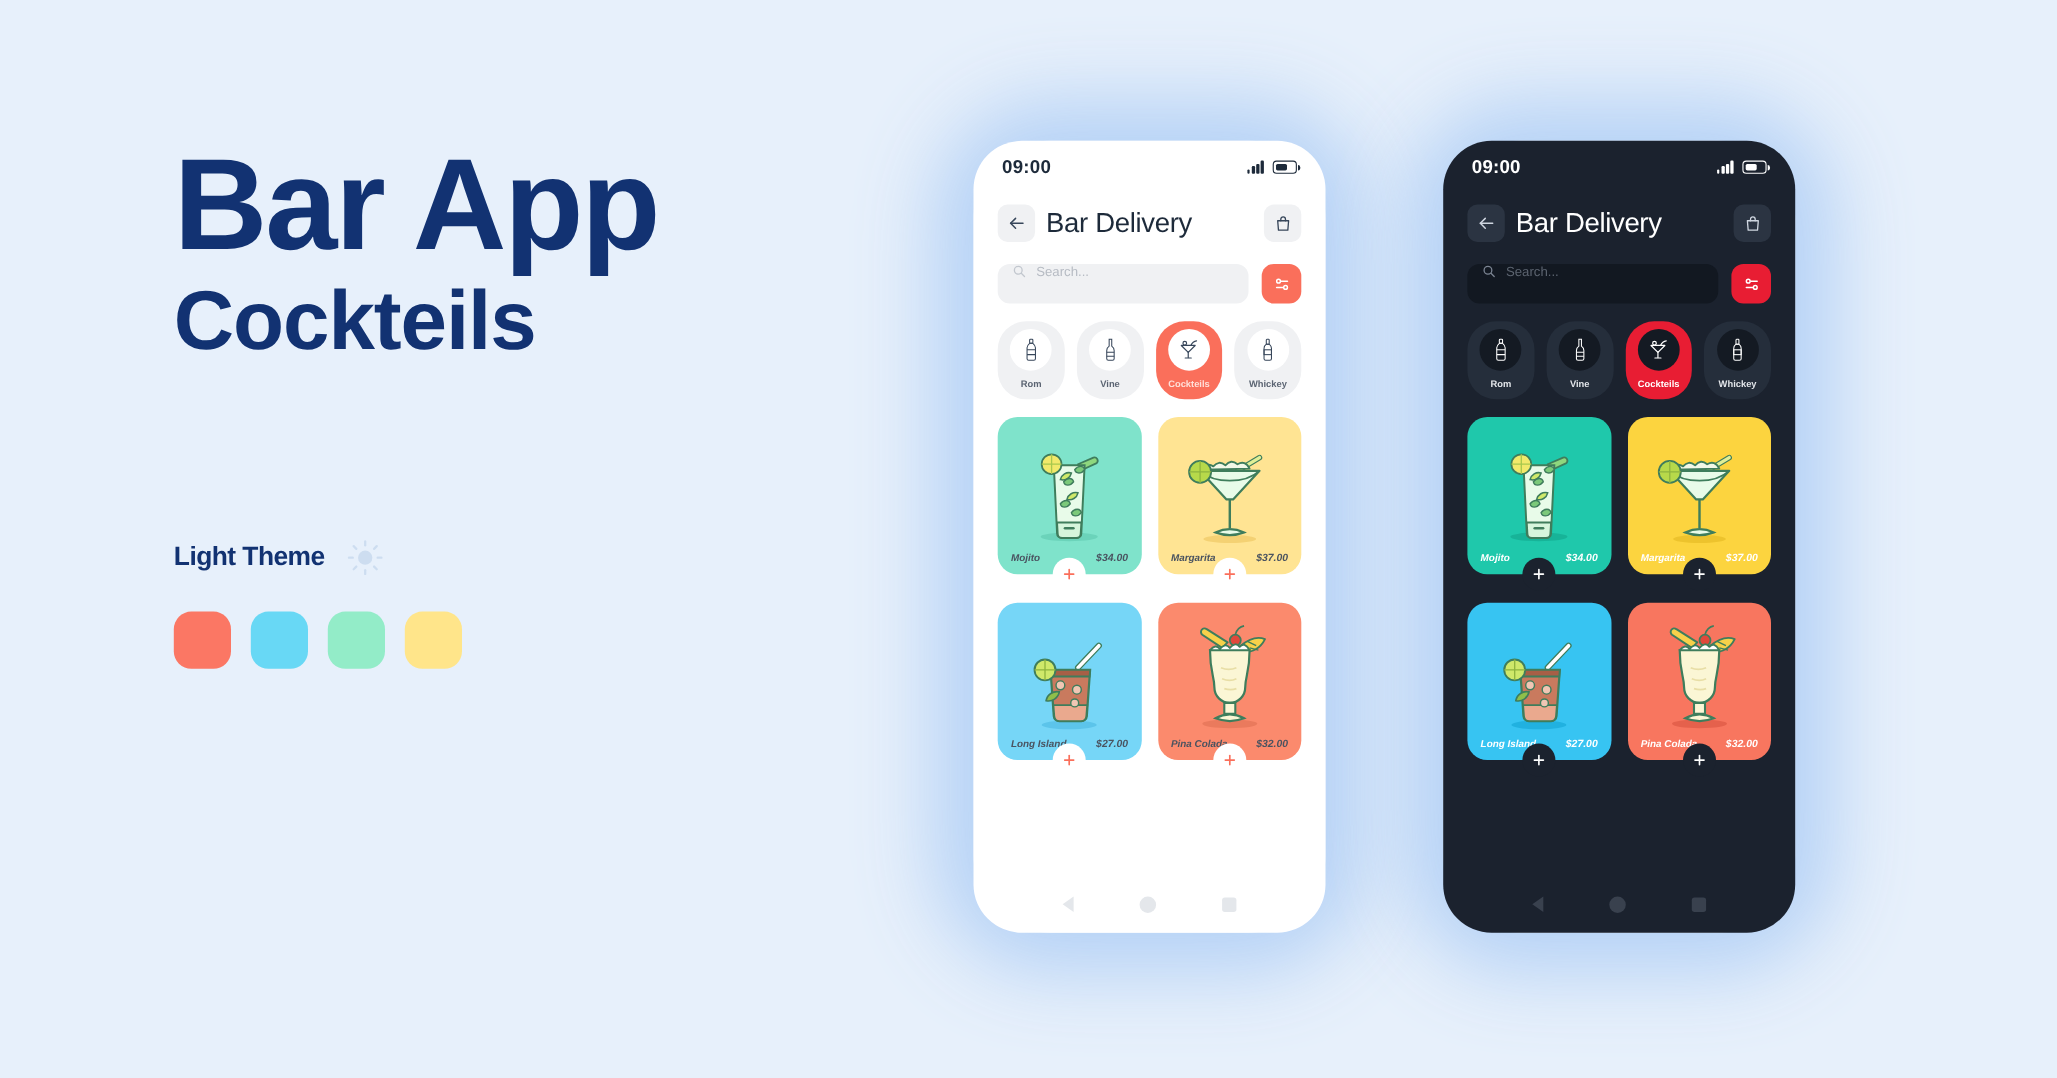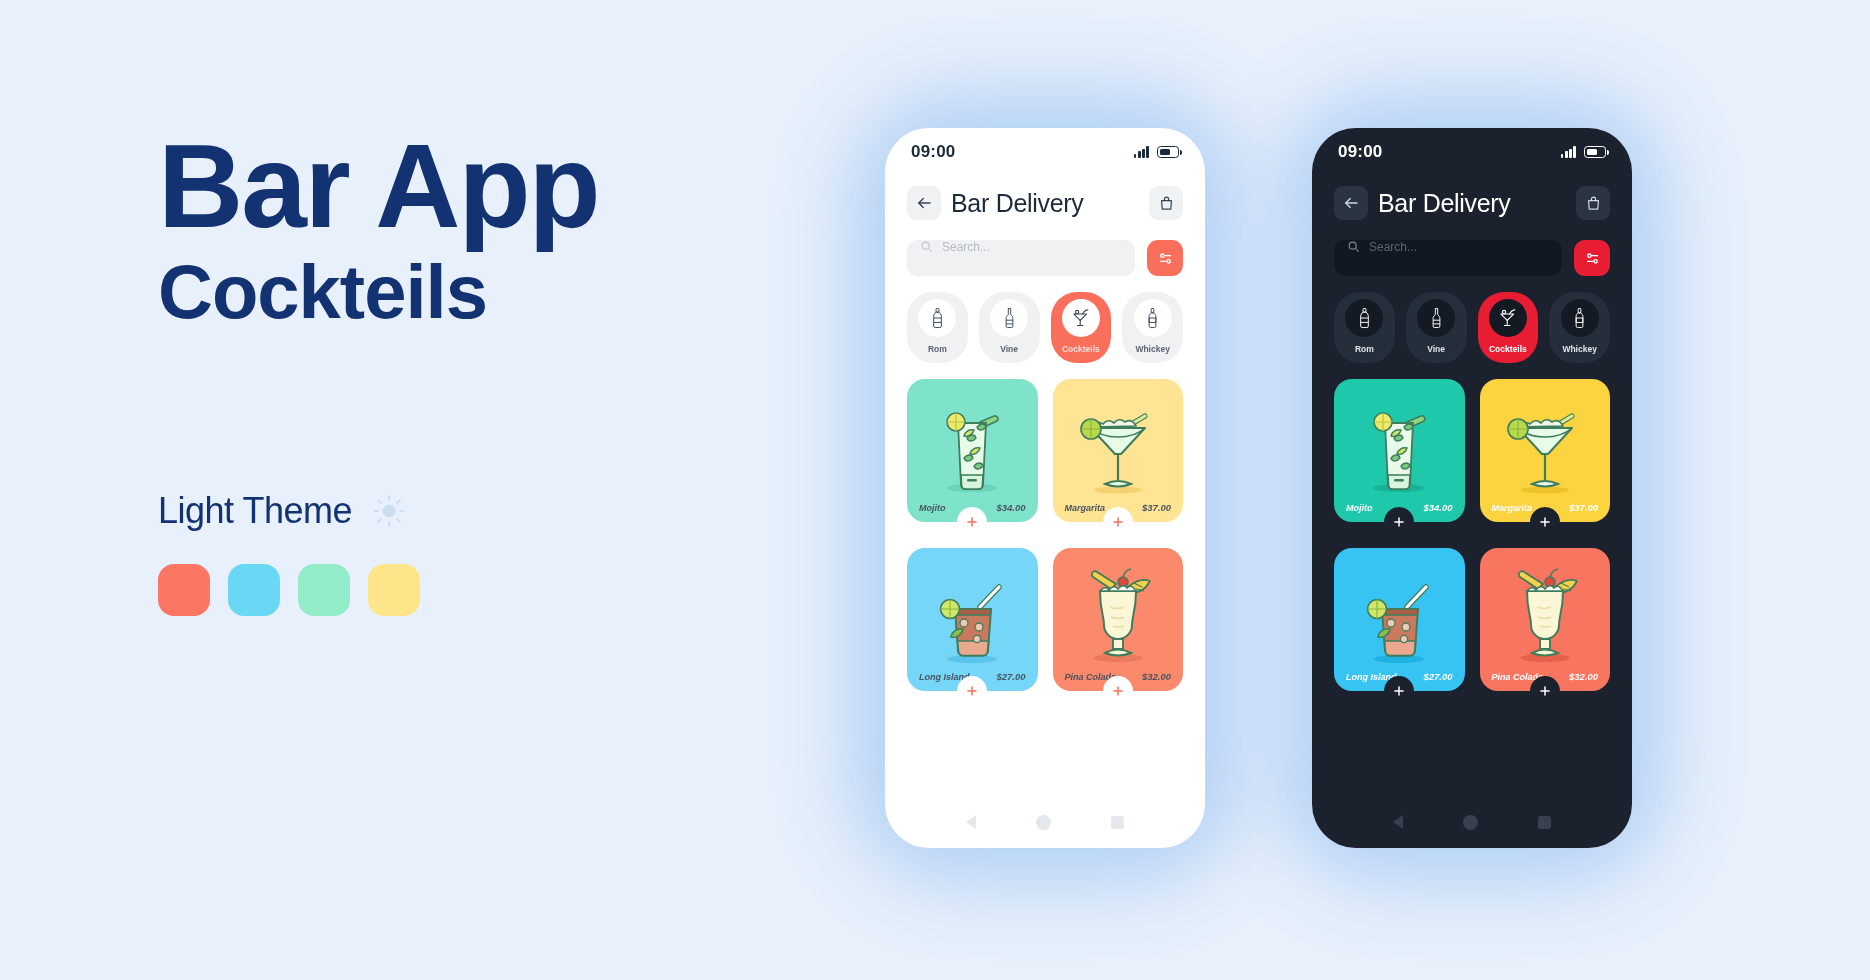--- a/index.html
+++ b/index.html
@@ -20,21 +20,21 @@
   .title-sub {
     font-size: 76px; font-weight: 700; color: #123272;
     letter-spacing: -1px; line-height: 1.05; margin-top: 10px;
   }
 
   .theme-block { position: absolute; left: 158px; }
   .theme-block.light { top: 490px; }
   .theme-block.dark  { top: 715px; }
   .theme-row { display: flex; align-items: center; gap: 20px; }
   .theme-label {
-    font-size: 36px; font-weight: 400; color: #123272; letter-spacing: -0.5px;
+    font-size: 24px; font-weight: 700; color: #123272; letter-spacing: -0.5px;
   }
   .theme-icon { width: 34px; height: 34px; opacity: .55; }
   .swatches { display: flex; gap: 18px; margin-top: 32px; }
   .swatch { width: 52px; height: 52px; border-radius: 16px; }
 
   
   .phone-glow {
     position: absolute; border-radius: 70px;
     box-shadow: 0 0 70px 36px rgba(173,205,245,0.85);
   }

